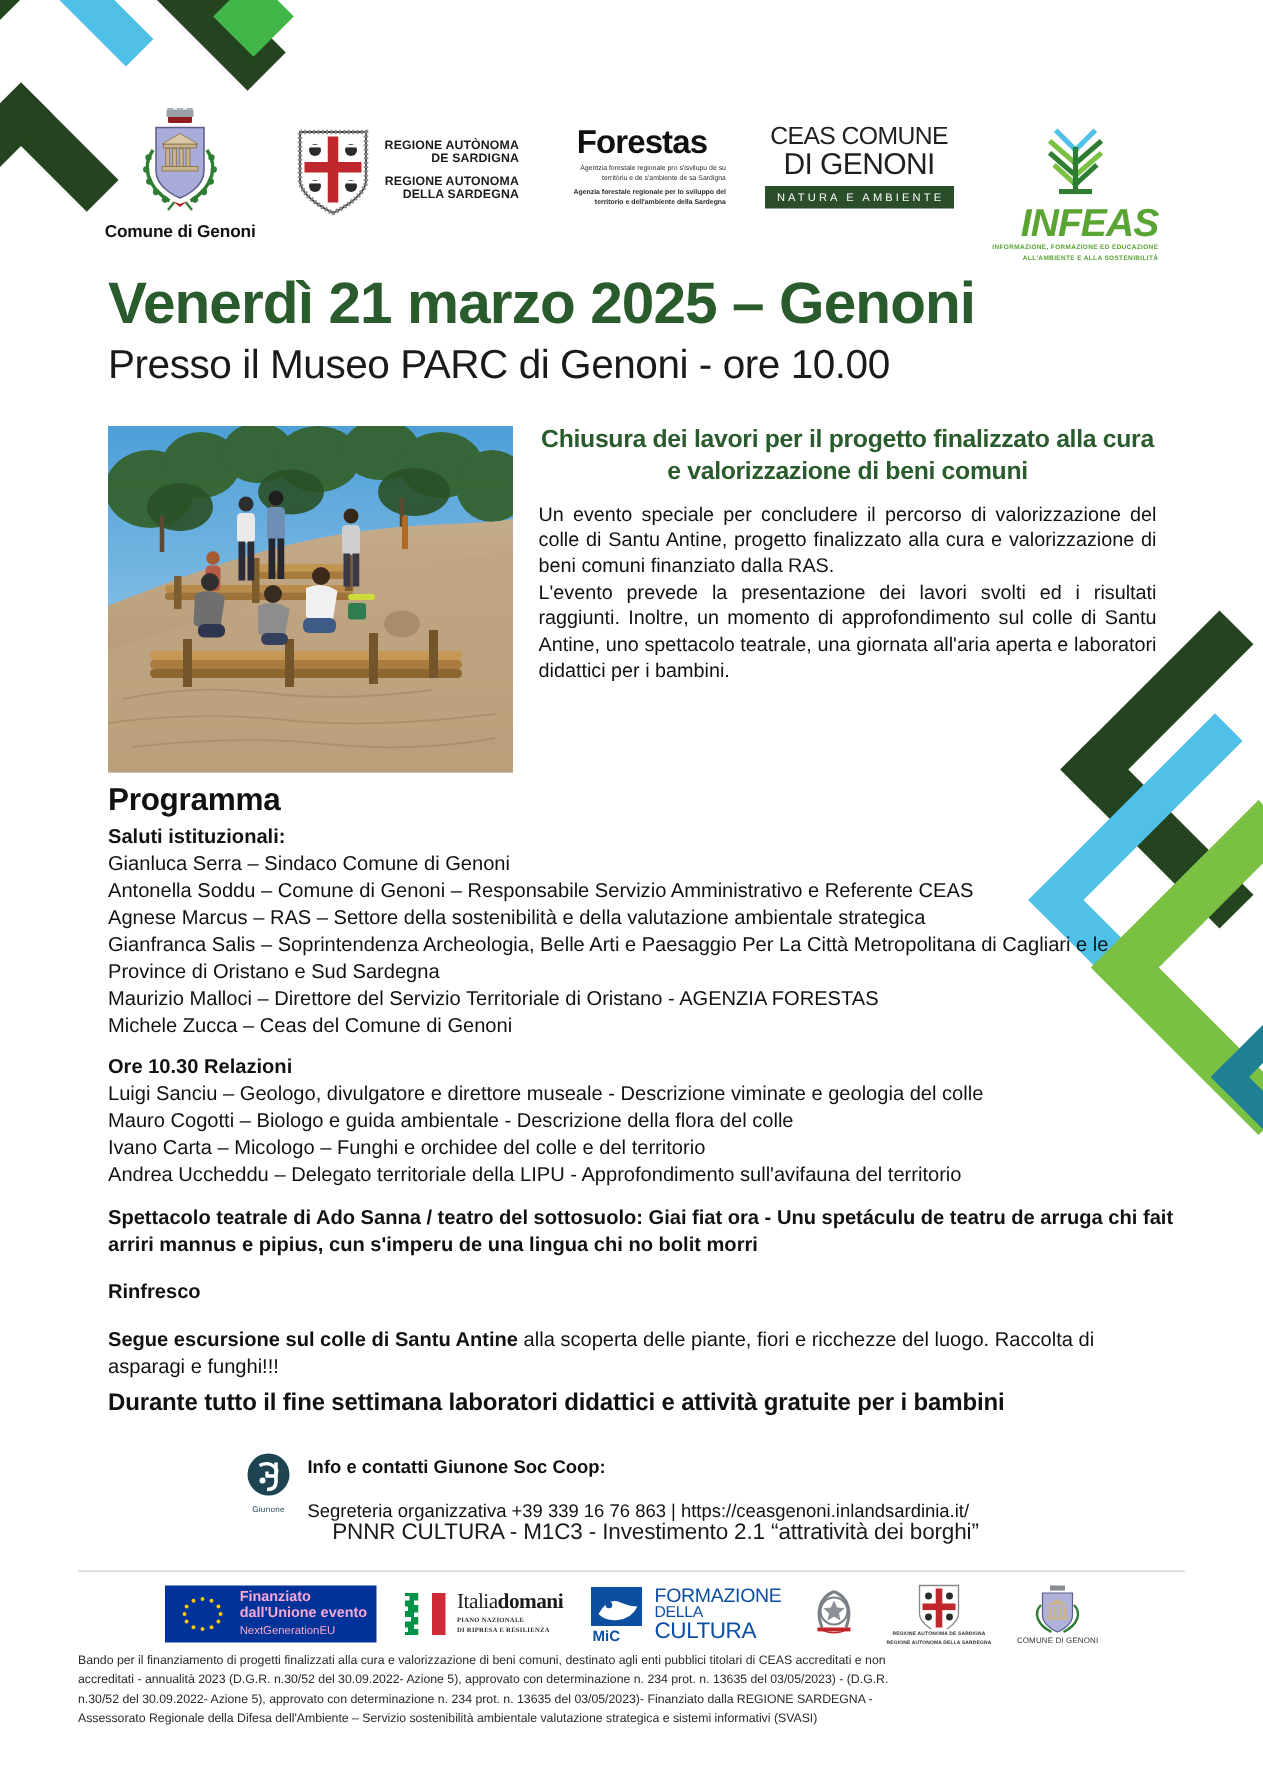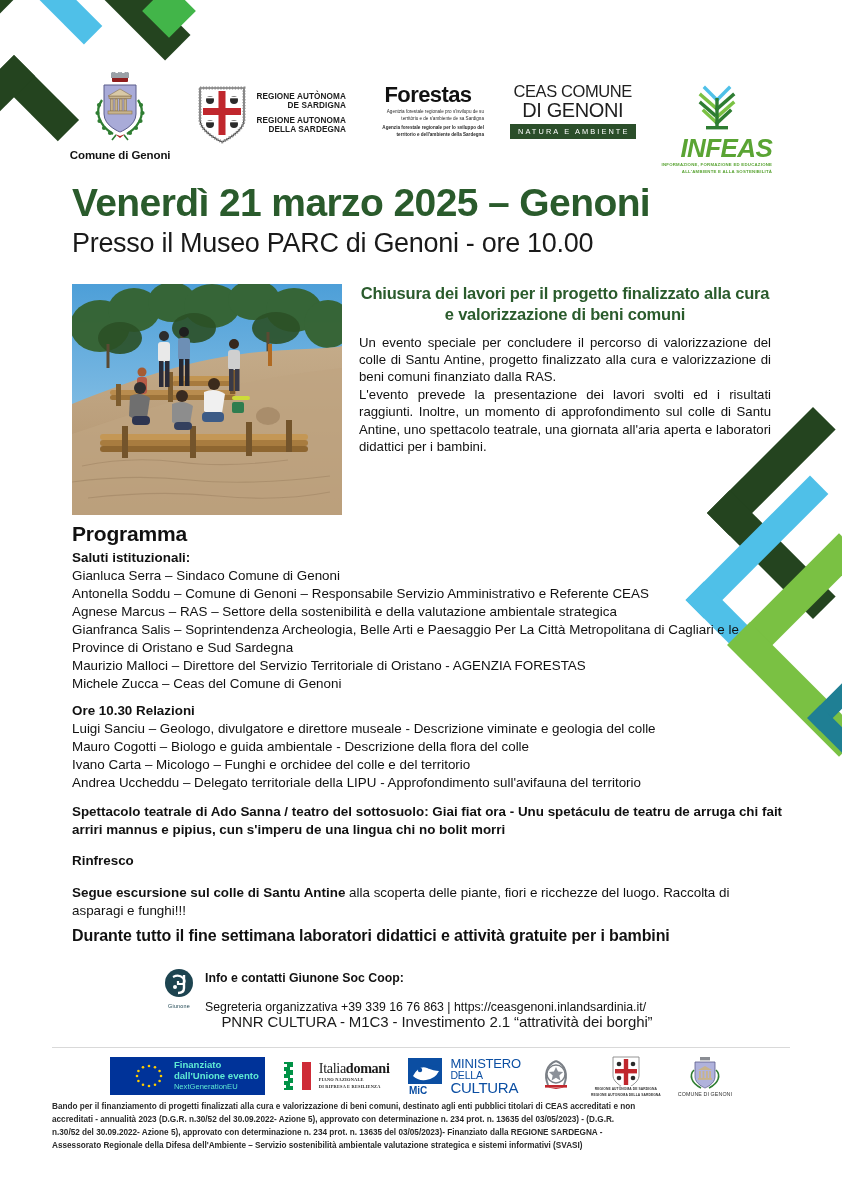--- a/index.html
+++ b/index.html
@@ -330,25 +330,25 @@
     left: 0; top: 1052px;
     width: 842px;
     height: 48px;
     display: flex;
     align-items: center;
     justify-content: center;
     gap: 17px;
   }
   .eu-badge {
     background: #003399;
-    color: #5eead4;
+    color: #f9a8d4;
     display: flex;
     align-items: center;
     gap: 4px;
-    padding: 4px 6px 4px 18px;
+    padding: 4px 6px 4px 4px;
     height: 38px;
     box-sizing: border-box;
   }
   .eu-stars { width: 42px; height: 30px; }
   .eu-words { line-height: 1.13; }
   .eu-l1 { font-size: 9.6px; font-weight: 700; }
   .eu-l2 { font-size: 9.6px; font-weight: 700; }
   .eu-l3 { font-size: 7.6px; font-weight: 400; margin-top: 1px; }
 
   .italia { display: flex; align-items: center; gap: 3px; font-family: Liberation Serif, serif; }
@@ -369,21 +369,20 @@
 
   
   .fineprint {
     position: absolute;
     left: 52px; top: 1101px;
     width: 738px;
     font-size: 8.2px;
     line-height: 1.58;
     color: #2a2a2a;
     text-align: left;
-    font-weight: bold;
   }
   .fineprint p { margin: 0; }
 </style>
 </head>
 <body>
 
 <div class="poster">
 
   <div class="deco">
     <div class="tl-cyan"></div>
@@ -730,21 +729,21 @@
 
     <div class="mic">
       <svg width="40" height="40" viewBox="0 0 40 40">
         <rect x="2" y="2" width="34" height="26" fill="#0b4ea2"></rect>
         <path d="M7 20 q6 -11 14 -8 q7 3 12 3 q-4 8 -13 9 q-8 1 -13 -4z" fill="#ffffff"></path>
         <circle cx="14" cy="14" r="2.2" fill="#0b4ea2"></circle>
         <path d="M22 12 q5 -4 10 -1" stroke="#0b4ea2" stroke-width="1.6" fill="none"></path>
         <text x="3" y="38" font-family="Liberation Sans, sans-serif" font-size="10" font-weight="700" fill="#0b4ea2">MiC</text>
       </svg>
       <div class="mic-text">
-        <div class="mic-l1">MINISTERO</div>
+        <div class="mic-l1">FORMAZIONE</div>
         <div class="mic-l2">DELLA</div>
         <div class="mic-l3">CULTURA</div>
       </div>
     </div>
 
     <div class="ras-footer">
       <svg width="36" height="38" viewBox="0 0 36 38">
         <g fill="none" stroke="#7a7f86" stroke-width="2">
           <path d="M18 4 C8 8 6 18 10 28"></path>
           <path d="M18 4 C28 8 30 18 26 28"></path>

